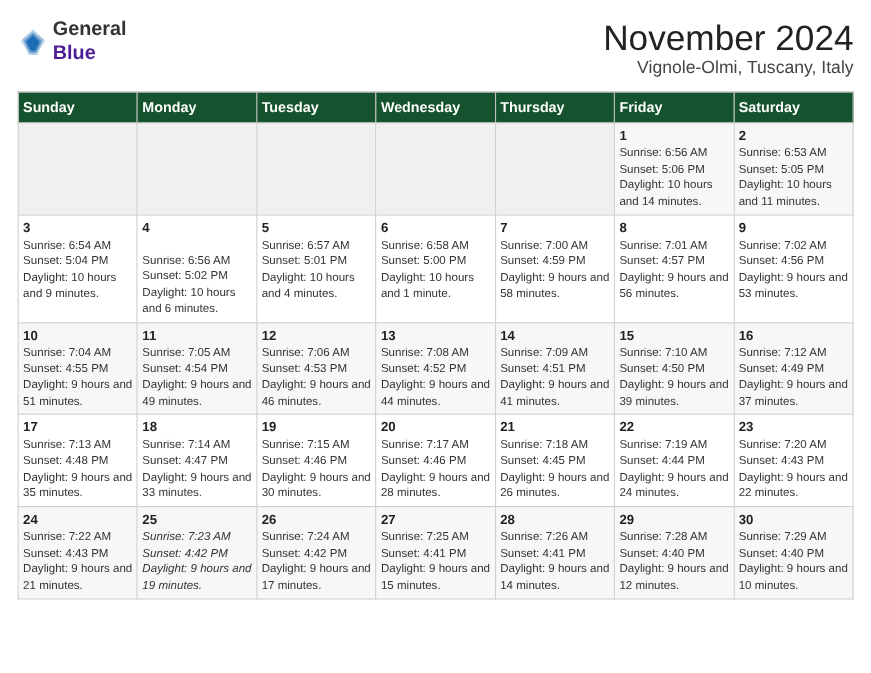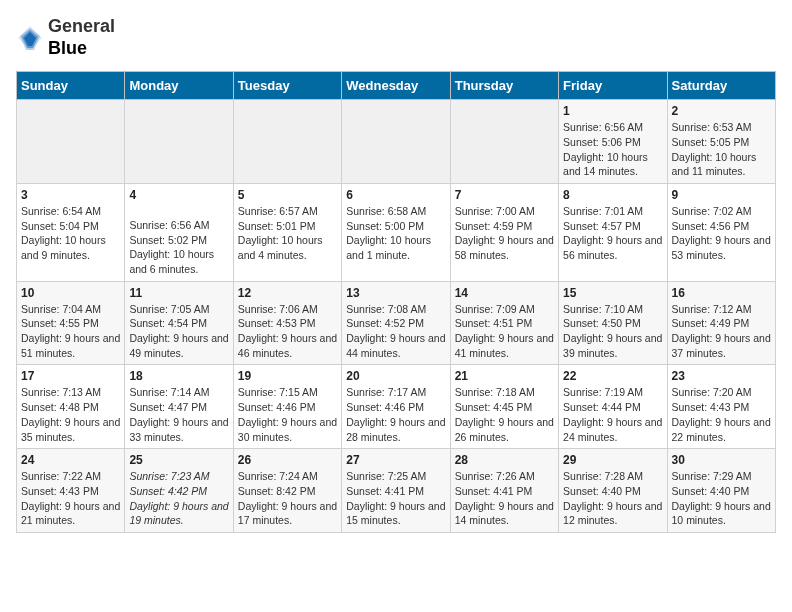--- a/index.html
+++ b/index.html
@@ -20,21 +20,21 @@
       display: flex;
       align-items: center;
       gap: 4px;
     }
     .logo-text {
       font-size: 18px;
       font-weight: bold;
       line-height: 1.2;
     }
     .logo-general { color: #333; }
-    .logo-blue { color: #000000; }
+    .logo-blue { color: #4c1d95; }
     .logo-icon {
       width: 28px;
       height: 28px;
     }
     .title-block {
       text-align: right;
     }
     .month-title {
       font-size: 32px;
       font-weight: normal;
@@ -43,21 +43,21 @@
     .location-title {
       font-size: 16px;
       color: #444;
     }
     table {
       width: 100%;
       border-collapse: collapse;
       table-layout: fixed;
     }
     thead tr th {
-      background-color: #0369a1;
+      background-color: #14532d;
       color: #fff;
       font-size: 13px;
       font-weight: bold;
       padding: 6px 4px;
       text-align: left;
       border: 1px solid #c0c0c0;
     }
     tbody tr td {
       vertical-align: top;
       font-size: 10.5px;
@@ -94,20 +94,24 @@
       <polygon points="14,2 26,14 14,26 2,14" fill="#1a6cb5" opacity="0.15"></polygon>
       <polygon points="14,4 24,12 18,26 10,26 4,12" fill="#1a6cb5" opacity="0.3"></polygon>
       <polygon points="14,6 22,13 17,24 11,24 6,13" fill="#1a6cb5" opacity="0.5"></polygon>
       <polygon points="14,8 20,14 16,22 12,22 8,14" fill="#1a6cb5"></polygon>
     </svg>
     <div class="logo-text">
       <div><span class="logo-general">General</span></div>
       <div><span class="logo-blue">Blue</span></div>
     </div>
   </div>
+  <div class="title-block">
+    <div class="month-title">November 2024</div>
+    <div class="location-title">Vignole-Olmi, Tuscany, Italy</div>
+  </div>
 </div>
 
 <table>
   <thead>
     <tr>
     <th>Sunday</th>
         <th>Monday</th>
         <th>Tuesday</th>
         <th>Wednesday</th>
         <th>Thursday</th>
@@ -276,21 +280,21 @@
         </td>
         <td>
           <span class="day-number">25</span>
           <div class="day-info" style="white-space: pre-line; font-style: italic;">Sunrise: 7:23 AM
 Sunset: 4:42 PM
 Daylight: 9 hours and 19 minutes.</div>
         </td>
         <td>
           <span class="day-number">26</span>
           <div class="day-info" style="white-space: pre-line;">Sunrise: 7:24 AM
-Sunset: 8:42 PM
+Sunset: 4:42 PM
 Daylight: 9 hours and 17 minutes.</div>
         </td>
         <td>
           <span class="day-number">27</span>
           <div class="day-info" style="white-space: pre-line;">Sunrise: 7:25 AM
 Sunset: 4:41 PM
 Daylight: 9 hours and 15 minutes.</div>
         </td>
         <td>
           <span class="day-number">28</span>

